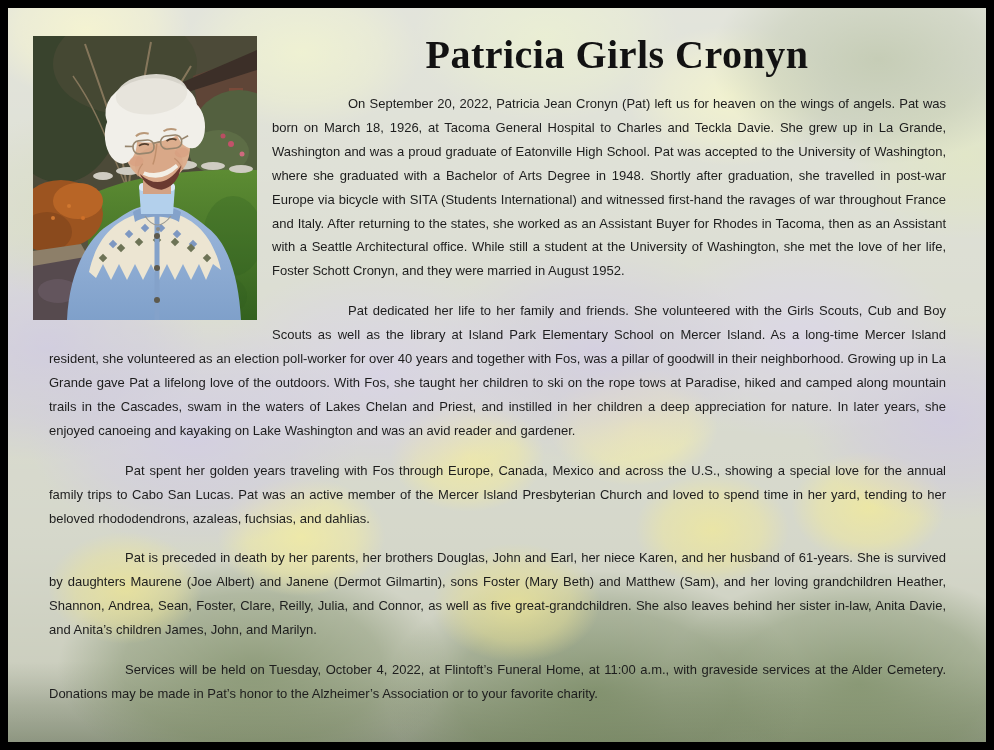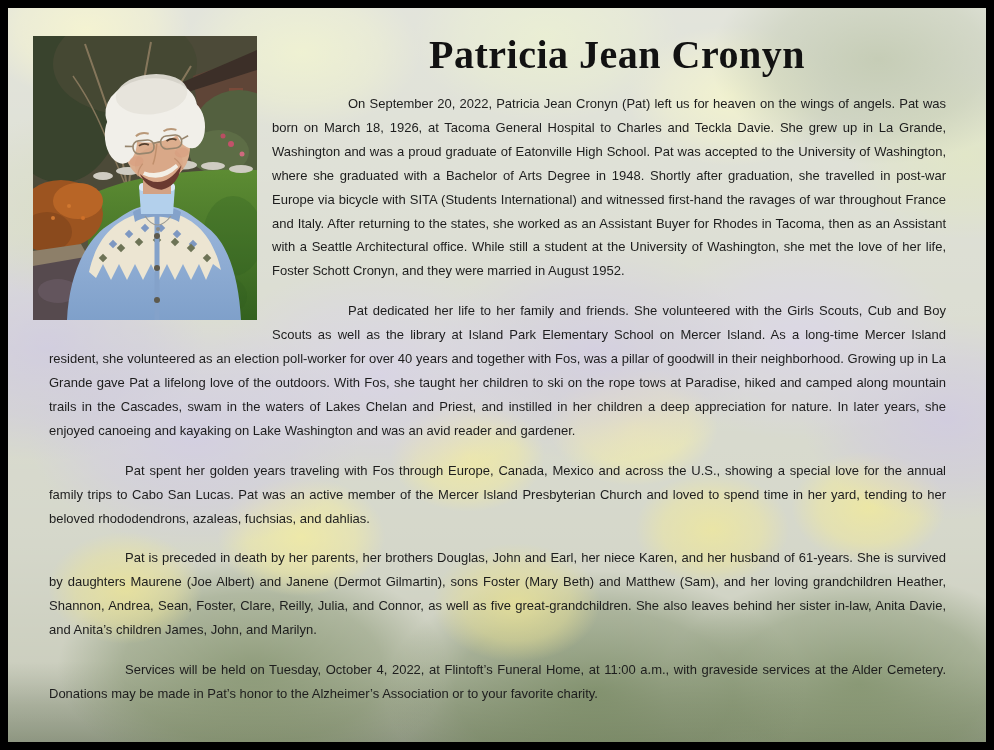--- a/index.html
+++ b/index.html
@@ -211,21 +211,21 @@
               <ellipse cx="148" cy="119" rx="7" ry="5" fill="#d79a7c" opacity=".5"></ellipse>
               <path d="M108 126 Q 102 132 102 138" stroke="#c39170" stroke-width="1.2" fill="none"></path>
               <path d="M140 124 Q 146 130 147 136" stroke="#c39170" stroke-width="1.2" fill="none"></path>
               <path d="M104 136 Q 124 158 146 132 Q 141 152 124 154 Q 109 151 104 136 Z" fill="#6b3a30"></path>
               <path d="M107 137 Q 124 148 143 133 L 141 130 Q 124 141 109 134 Z" fill="#f3efe6"></path>
             </g>
           </g>
         </svg>
       </div>
 
-      <h1 class="title">Patricia Jean Cronyn</h1>
+      <h1 class="title">Patricia Girls Cronyn</h1>
 
       <p class="obit">On September 20, 2022, Patricia Jean Cronyn (Pat) left us for heaven on the wings of angels. Pat was born on March 18, 1926, at Tacoma General Hospital to Charles and Teckla Davie. She grew up in La Grande, Washington and was a proud graduate of Eatonville High School. Pat was accepted to the University of Washington, where she graduated with a Bach­elor of Arts Degree in 1948. Shortly after graduation, she travelled in post-war Europe via bicy­cle with SITA (Students International) and witnessed first-hand the ravages of war throughout France and Italy. After returning to the states, she worked as an Assistant Buyer for Rhodes in Tacoma, then as an Assistant with a Seattle Architectural office. While still a student at the University of Washington, she met the love of her life, Foster Schott Cronyn, and they were married in August 1952.</p>
       <p class="obit">Pat dedicated her life to her family and friends. She volunteered with the Girls Scouts, Cub and Boy Scouts as well as the library at Island Park Elementary School on Mercer Island. As a long-time Mercer Island resident, she volunteered as an election poll-worker for over 40 years and together with Fos, was a pillar of goodwill in their neighborhood. Growing up in La Grande gave Pat a lifelong love of the outdoors. With Fos, she taught her children to ski on the rope tows at Paradise, hiked and camped along mountain trails in the Cascades, swam in the waters of Lakes Chelan and Priest, and instilled in her children a deep appreciation for nature. In later years, she enjoyed canoeing and kayaking on Lake Washington and was an avid reader and gardener.</p>
       <p class="obit">Pat spent her golden years traveling with Fos through Europe, Canada, Mexico and across the U.S., showing a spe­cial love for the annual family trips to Cabo San Lucas. Pat was an active member of the Mercer Island Presbyterian Church and loved to spend time in her yard, tending to her beloved rhododendrons, azaleas, fuchsias, and dahlias.</p>
       <p class="obit">Pat is preceded in death by her parents, her brothers Douglas, John and Earl, her niece Karen, and her husband of 61-years. She is survived by daughters Maurene (Joe Albert) and Janene (Dermot Gilmartin), sons Foster (Mary Beth) and Mat­thew (Sam), and her loving grandchildren Heather, Shannon, Andrea, Sean, Foster, Clare, Reilly, Julia, and Connor, as well as five great-grandchildren. She also leaves behind her sister in-law, Anita Davie, and Anita’s children James, John, and Marilyn.</p>
       <p class="obit">Services will be held on Tuesday, October 4, 2022, at Flintoft’s Funeral Home, at 11:00 a.m., with graveside services at the Alder Cemetery. Donations may be made in Pat’s honor to the Alzheimer’s Association or to your favorite charity.</p>
 
     </div>
   </div>
 </div>

